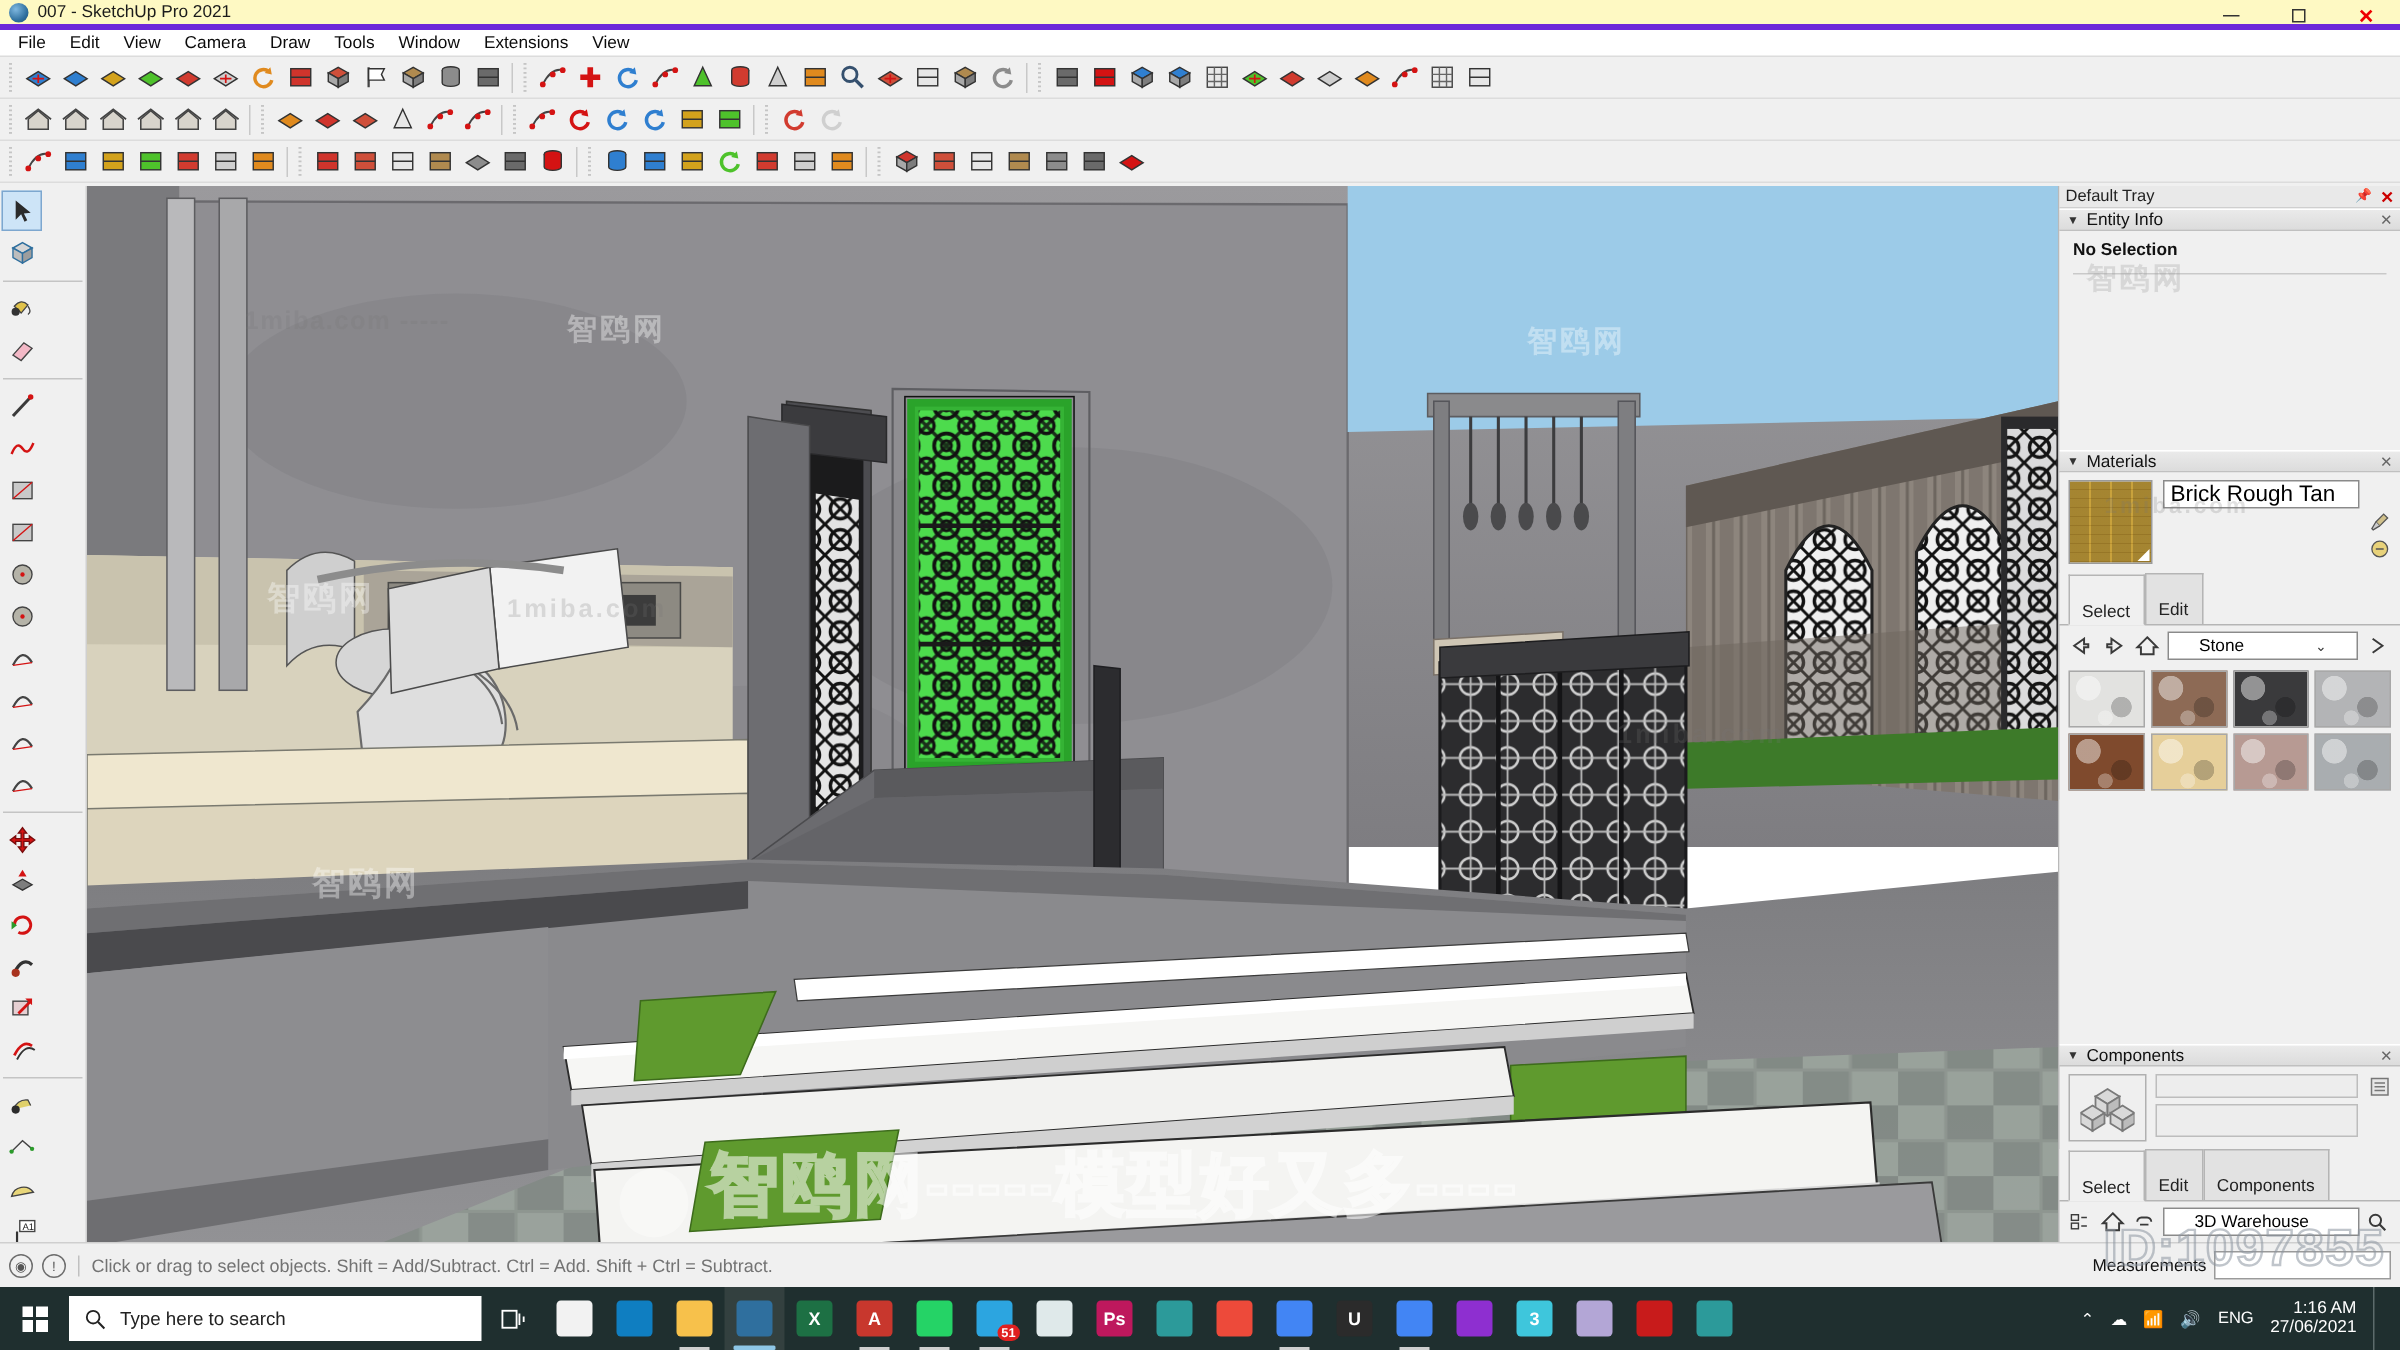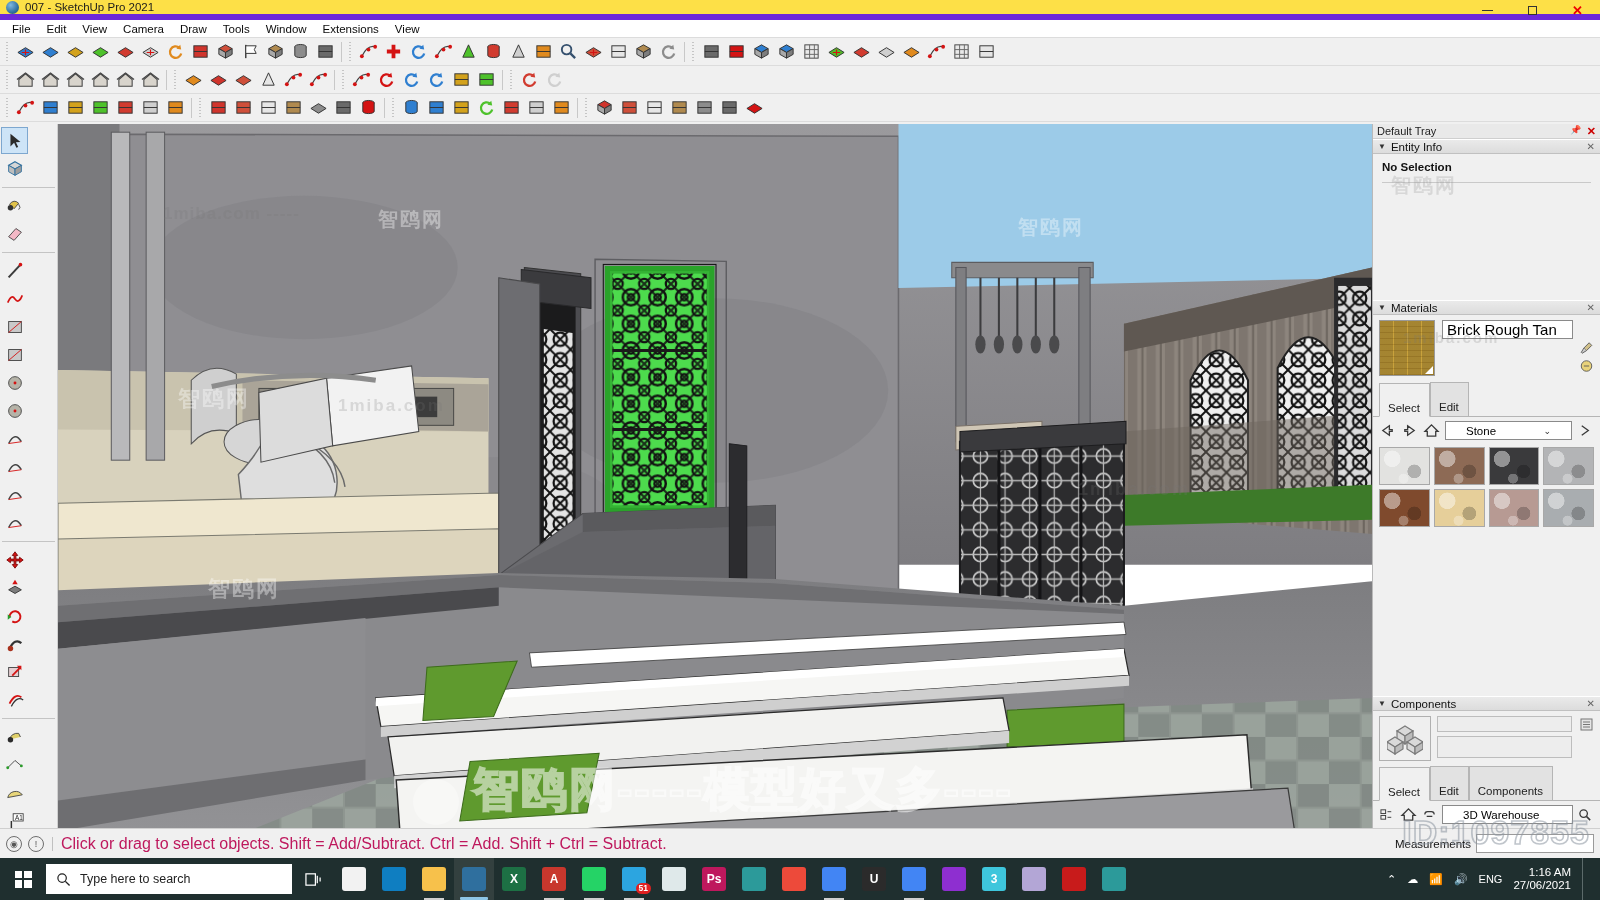--- a/index.html
+++ b/index.html
@@ -3,22 +3,22 @@
 <meta charset="utf-8">
 <style>
   * { box-sizing: border-box; margin:0; padding:0; }
   body {
     width:1600px; height:900px; overflow:hidden;
     font-family:"Liberation Sans", sans-serif;
     font-size:12px; background:#f0f0f0; position:relative;
   }
   
   .titlebar {
-    height:20px; background:#fde047; display:flex; align-items:center;
-    border-bottom:6px solid #6d28d9; position:relative;
+    height:20px; background:#fef9c3; display:flex; align-items:center;
+    border-bottom:4px solid #6d28d9; position:relative;
   }
   .tb-icon { width:13px; height:13px; margin:0 6px 0 6px;
     background:radial-gradient(circle at 35% 32%, #7fb8e0 0%, #2f6f9e 62%, #1d4c70 100%);
     border-radius:50%; }
   .tb-title { font-size:11.5px; color:#1b1b1b; }
   .wincontrols { position:absolute; right:0; top:0; height:20px; display:flex; }
   .wc { width:45px; height:20px; display:flex; align-items:center; justify-content:center;
         font-size:11px; color:#333; }
   .wc-min { width:11px; height:1px; background:#333; }
   .wc-max { width:9px; height:9px; border:1px solid #333; }
@@ -100,32 +100,32 @@
   .comp-tabs { display:flex; padding-left:6px; }
   .comp-nav { display:flex; align-items:center; gap:4px; padding:4px 6px; }
   
   .statusbar { position:absolute; left:0; right:0; bottom:42px; height:30px;
                background:#f0f0f0; border-top:1px solid #cfcfcf;
                display:flex; align-items:center; padding:0 6px; }
   .sb-ico { width:16px; height:16px; border:1.5px solid #6d6d6d; border-radius:50%;
             margin-right:6px; position:relative; display:flex; align-items:center;
             justify-content:center; font-size:9px; color:#555; }
   .sb-div { width:1px; height:14px; background:#c0c0c0; margin:0 8px 0 2px; }
-  .sb-text { font-size:16px; color:#be185d; }
+  .sb-text { font-size:12px; color:#737373; }
   .measure-wrap { margin-left:auto; display:flex; align-items:center; gap:5px; }
   .measure-label { font-size:11.5px; color:#111; }
   .measure-box { width:118px; height:19px; border:1px solid #9a9a9a; background:#fff; }
   
   .taskbar { position:absolute; left:0; right:0; bottom:0; height:42px;
              background:#1f2f2f; display:flex; align-items:center; }
   .start { width:46px; height:42px; display:flex; align-items:center; justify-content:center; }
   .winlogo { width:17px; height:17px; display:grid; grid-template-columns:1fr 1fr;
              grid-template-rows:1fr 1fr; gap:2px; }
   .winlogo i { background:#fff; display:block; }
-  .tb-search { width:246px; height:30px; background:#fff; display:flex; align-items:center;
+  .tb-search { width:275px; height:30px; background:#fff; display:flex; align-items:center;
                padding:0 10px; gap:9px; }
   .tb-search span { font-size:12.5px; color:#222; }
   .taskview { width:42px; height:42px; display:flex; align-items:center; justify-content:center; }
   .tapps { display:flex; align-items:center; height:42px; }
   .tapp { width:40px; height:42px; display:flex; align-items:center; justify-content:center;
           position:relative; }
   .tapp.active { background:#33403f; }
   .tapp.active:after { content:""; position:absolute; bottom:0; left:6px; right:6px;
                        height:3px; background:#8ec6e6; border-radius:1px; }
   .tapp.open:after { content:""; position:absolute; bottom:0; left:10px; right:10px;

